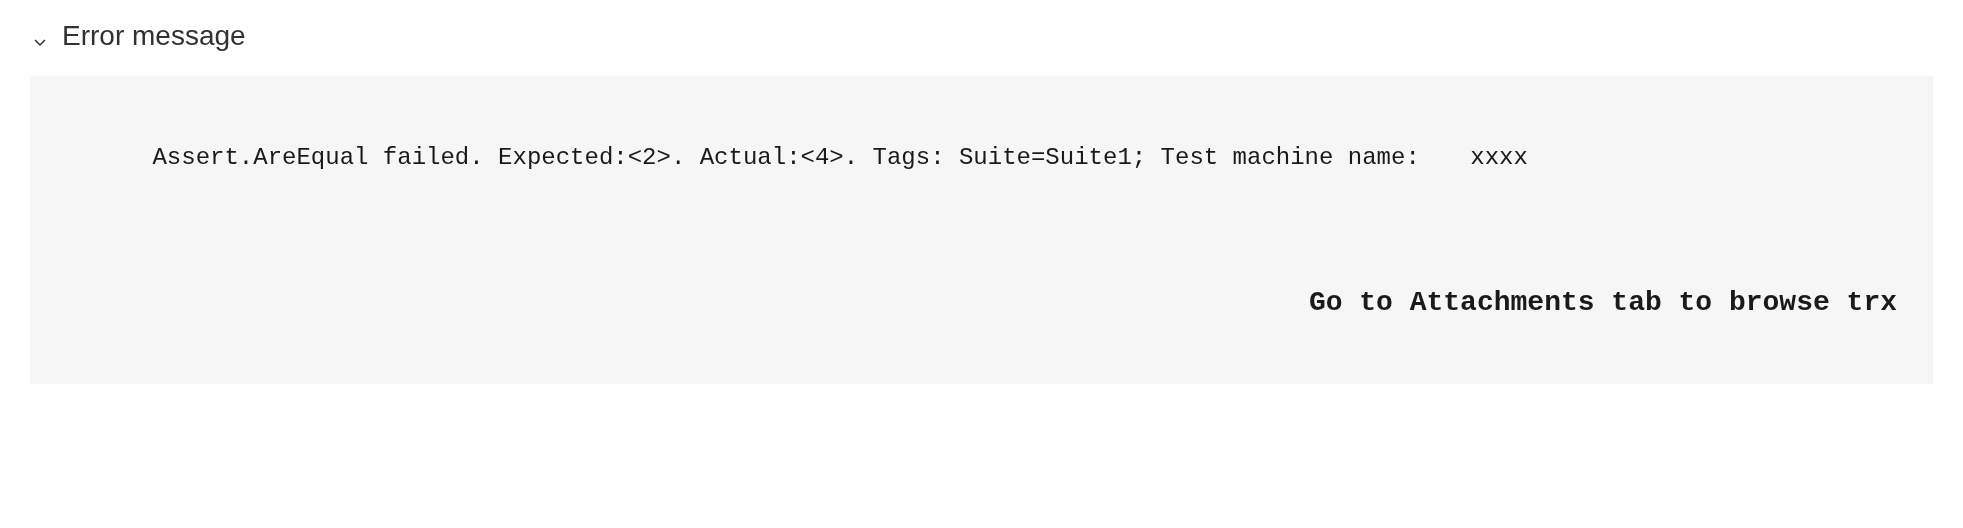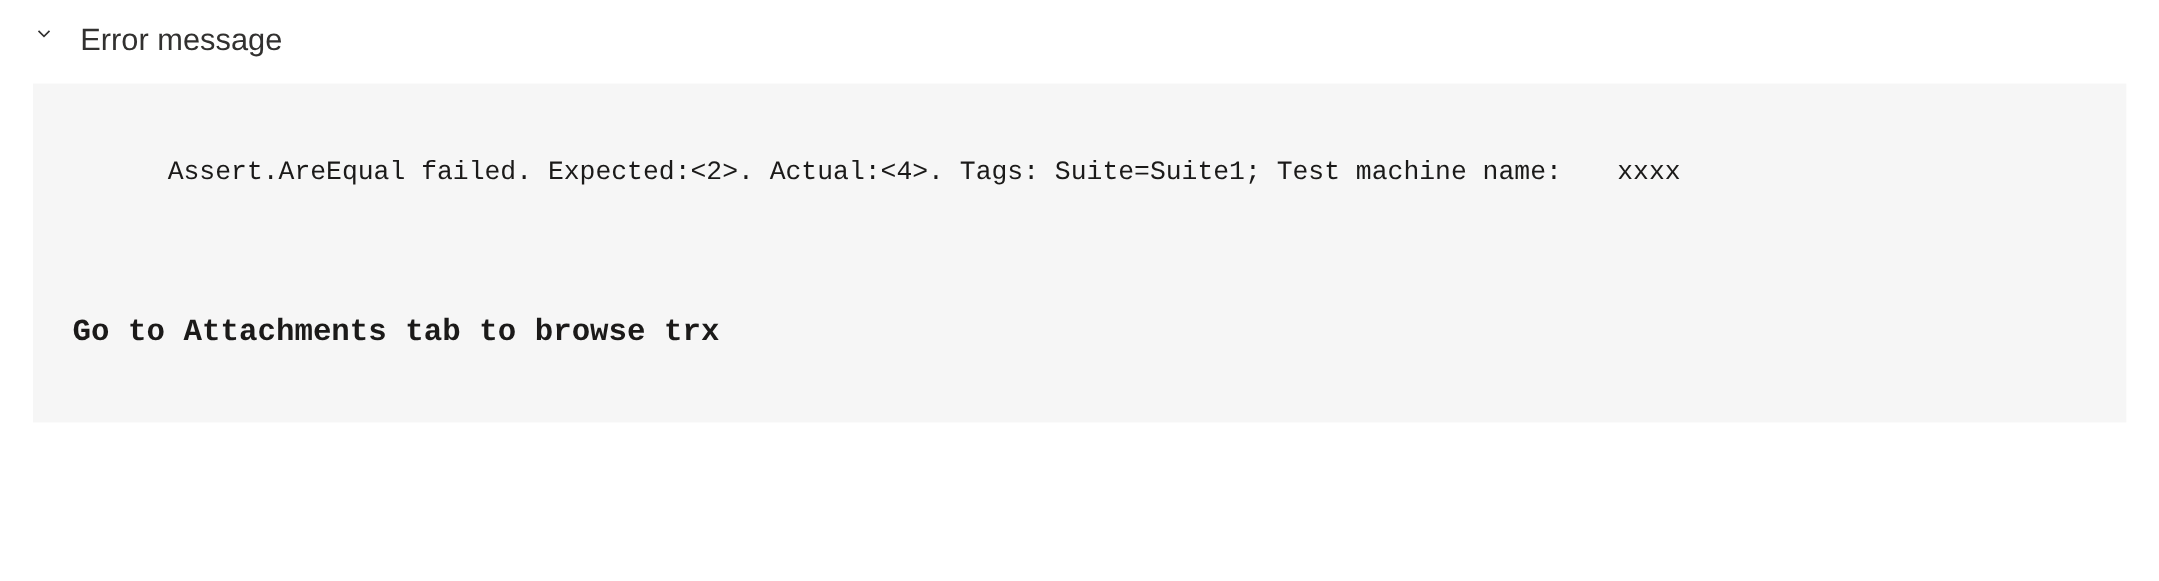--- a/index.html
+++ b/index.html
@@ -12,22 +12,22 @@
       background: #ffffff;
       width: 1963px;
       height: 528px;
       overflow: hidden;
     }
     .container {
       padding: 20px 30px;
     }
     .section-header {
       display: flex;
-      align-items: flex-start;
-      gap: 23px;
+      align-items: flex-end;
+      gap: 12px;
       margin-bottom: 24px;
       cursor: pointer;
       user-select: none;
     }
     .chevron {
       display: inline-flex;
       align-items: center;
       justify-content: center;
       width: 20px;
       height: 20px;
@@ -75,20 +75,21 @@
       width: 16px;
       height: 16px;
     }
     .paren {
       color: #1b1a19;
     }
     .bold-line {
       font-weight: 700;
       font-size: 28px;
       margin-top: 70px;
+      text-align: right;
     }
     .sp-large {
       display: inline-block;
       width: 36px;
     }
     .sp-med {
       display: inline-block;
       width: 48px;
     }
   </style>

